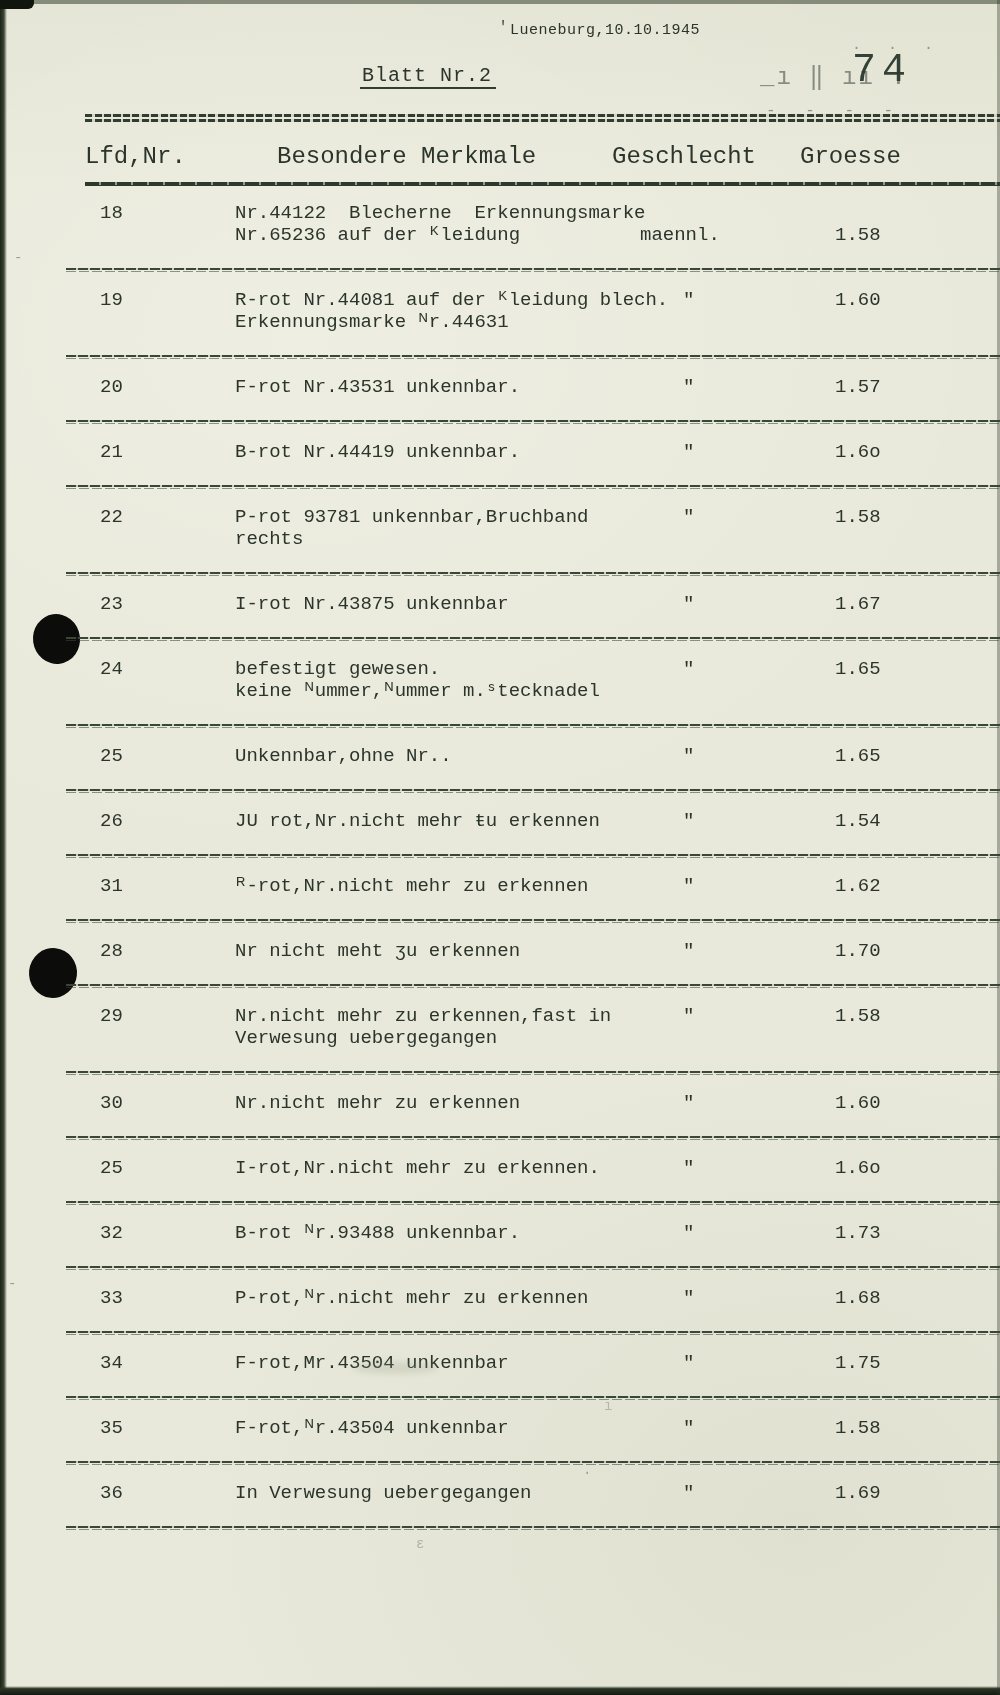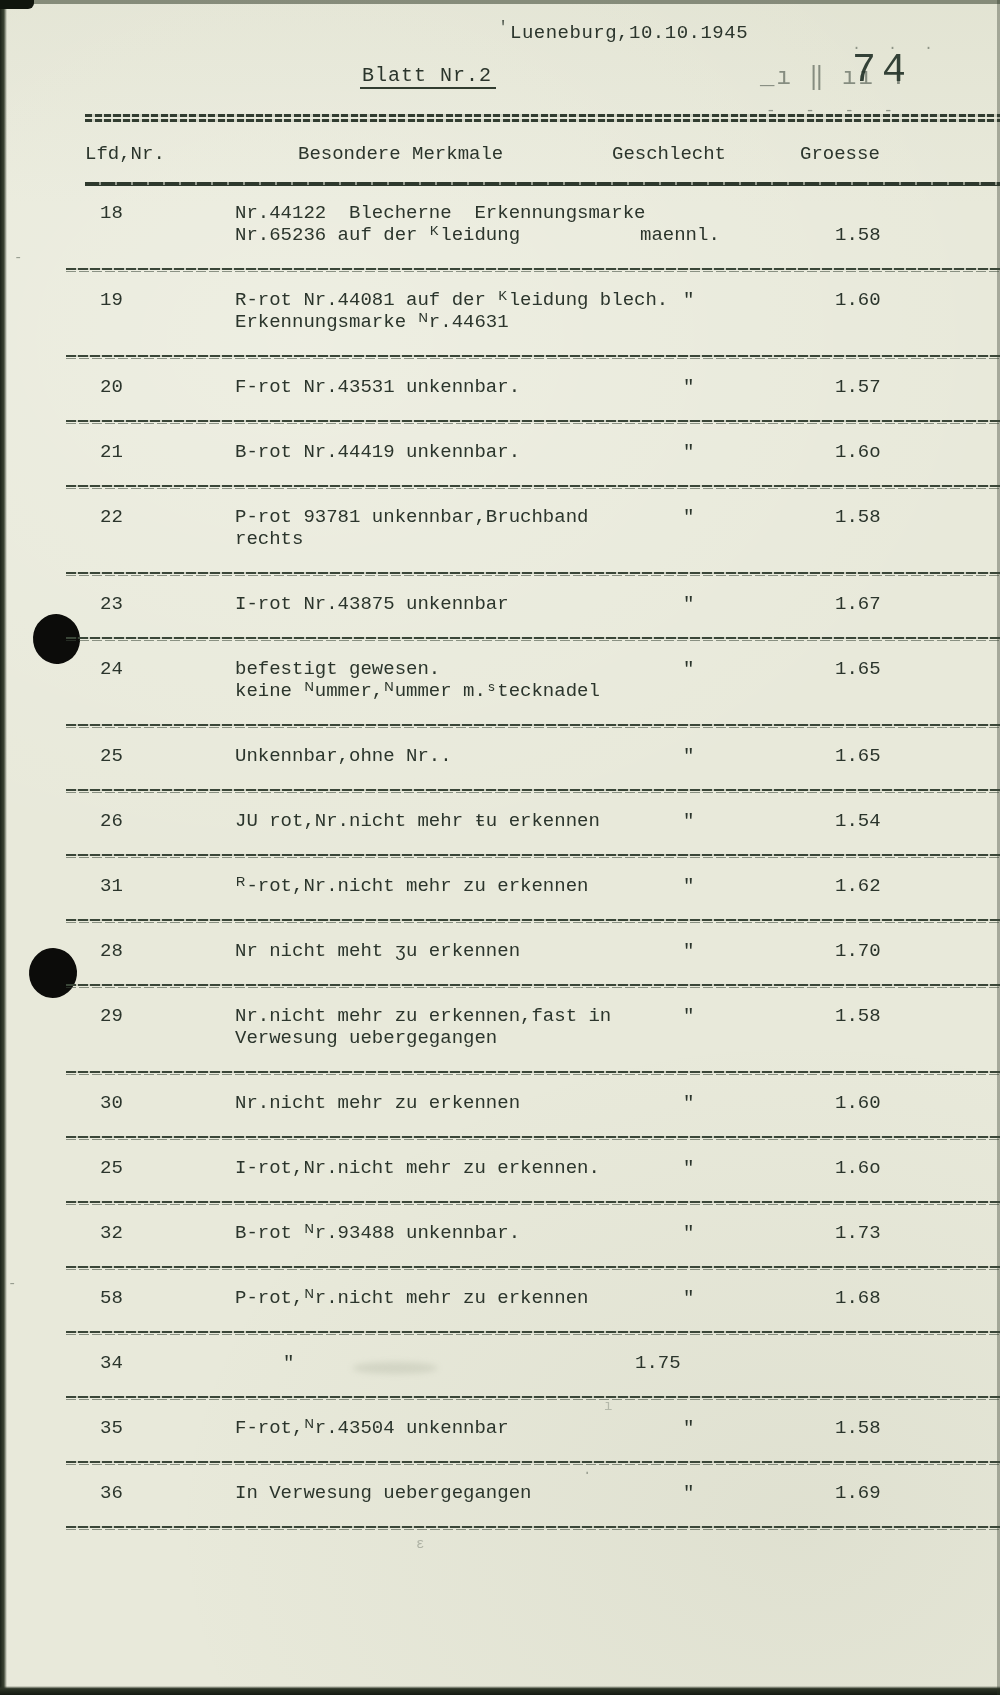--- a/index.html
+++ b/index.html
@@ -25,45 +25,45 @@
     background:linear-gradient(0deg,#141a12 0,#2c3426 70%,rgba(44,52,38,0) 100%);}
   .edge-right{position:absolute;right:0;top:0;width:3px;height:1695px;background:#2c3426;opacity:.35;}
   .corner-tl{position:absolute;left:0;top:0;width:34px;height:9px;background:#10150d;border-radius:0 0 6px 0;}
 
   
   .hole{position:absolute;background:#0c0c0a;border-radius:50%;}
   .hole-1{left:33px;top:614px;width:47px;height:50px;transform:rotate(-8deg);}
   .hole-2{left:29px;top:948px;width:48px;height:50px;transform:rotate(6deg);}
 
   
-  .place-date{position:absolute;left:510px;top:22px;font-size:19px;letter-spacing:.5px;}
+  .place-date{position:absolute;left:510px;top:22px;font-size:15px;letter-spacing:.5px;}
   .place-date-tick{position:absolute;left:498px;top:18px;font-size:17px;opacity:.8;}
   .sheet-label{position:absolute;left:360px;top:64px;font-size:20px;letter-spacing:1px;
     border-bottom:2px solid #323d30;padding:0 4px 0 2px;}
   .stamp{position:absolute;left:760px;top:40px;width:220px;height:80px;}
   .stamp-dots{position:absolute;left:92px;top:0;font-size:15px;letter-spacing:9px;opacity:.5;color:#3a453a;}
   .stamp-strokes{position:absolute;left:0;top:22px;font-size:24px;letter-spacing:2px;opacity:.55;color:#39443a;text-align:right;}
   .stamp-number{position:absolute;left:92px;top:8px;font-size:40px;letter-spacing:6px;color:#24342a;opacity:.92;}
   .stamp-dashes{position:absolute;left:6px;top:62px;font-size:16px;letter-spacing:10px;opacity:.5;color:#3a453a;}
 
   
   .eq-rule{position:absolute;left:85px;top:114px;width:915px;height:10px;
     background:
       repeating-linear-gradient(90deg,#323d31 0 7px,rgba(50,61,49,.12) 7px 9.5px) 0 0/100% 3px no-repeat,
       repeating-linear-gradient(90deg,#323d31 0 7px,rgba(50,61,49,.12) 7px 9.5px) 0 5px/100% 3px no-repeat;}
   .heavy-rule{position:absolute;left:85px;top:182px;width:915px;height:4px;
     background:
       repeating-linear-gradient(90deg,#2e392d 0 14px,rgba(46,57,45,.45) 14px 16px) 0 0/100% 3px no-repeat,
       linear-gradient(#2e392d,#2e392d) 0 3px/100% 1px no-repeat;}
 
   
-  .col-headers{position:absolute;left:0;top:143px;width:940px;height:24px;font-size:19px;}
+  .col-headers{position:absolute;left:0;top:143px;width:940px;height:24px;font-size:24px;}
   .col-headers span{position:absolute;white-space:pre;}
   .col-h-nr{left:85px;}
-  .col-h-merkmale{left:298px;}
+  .col-h-merkmale{left:277px;}
   .col-h-geschlecht{left:612px;}
   .col-h-groesse{left:800px;}
 
   
   .rows{position:absolute;left:0;top:186px;width:810px;}
   .row{display:grid;grid-template-columns:150px 400px 200px auto;
     padding:16px 0 22px 85px;font-size:19px;line-height:22px;}
   .ncell{padding-left:15px;}
   .mcell div{white-space:pre;}
   .gcell{padding-left:5px;align-self:start;}
@@ -256,30 +256,33 @@
   <div class="row">
     <div class="ncell">32</div>
     <div class="mcell">
         <div>B-rot ᴺr.93488 unkennbar.</div>
       </div>
     <div class="gcell ditto">"</div>
     <div class="scell">1.73</div>
   </div>
 <div class="sep"></div>
   <div class="row">
-    <div class="ncell">58</div>
+    <div class="ncell">33</div>
     <div class="mcell">
         <div>P-rot,ᴺr.nicht mehr zu erkennen</div>
       </div>
     <div class="gcell ditto">"</div>
     <div class="scell">1.68</div>
   </div>
 <div class="sep"></div>
   <div class="row">
     <div class="ncell">34</div>
+    <div class="mcell">
+        <div>F-rot,Mr.43504 unkennbar</div>
+      </div>
     <div class="gcell ditto">"</div>
     <div class="scell">1.75</div>
   </div>
 <div class="sep"></div>
   <div class="row">
     <div class="ncell">35</div>
     <div class="mcell">
         <div>F-rot,ᴺr.43504 unkennbar</div>
       </div>
     <div class="gcell ditto">"</div>

